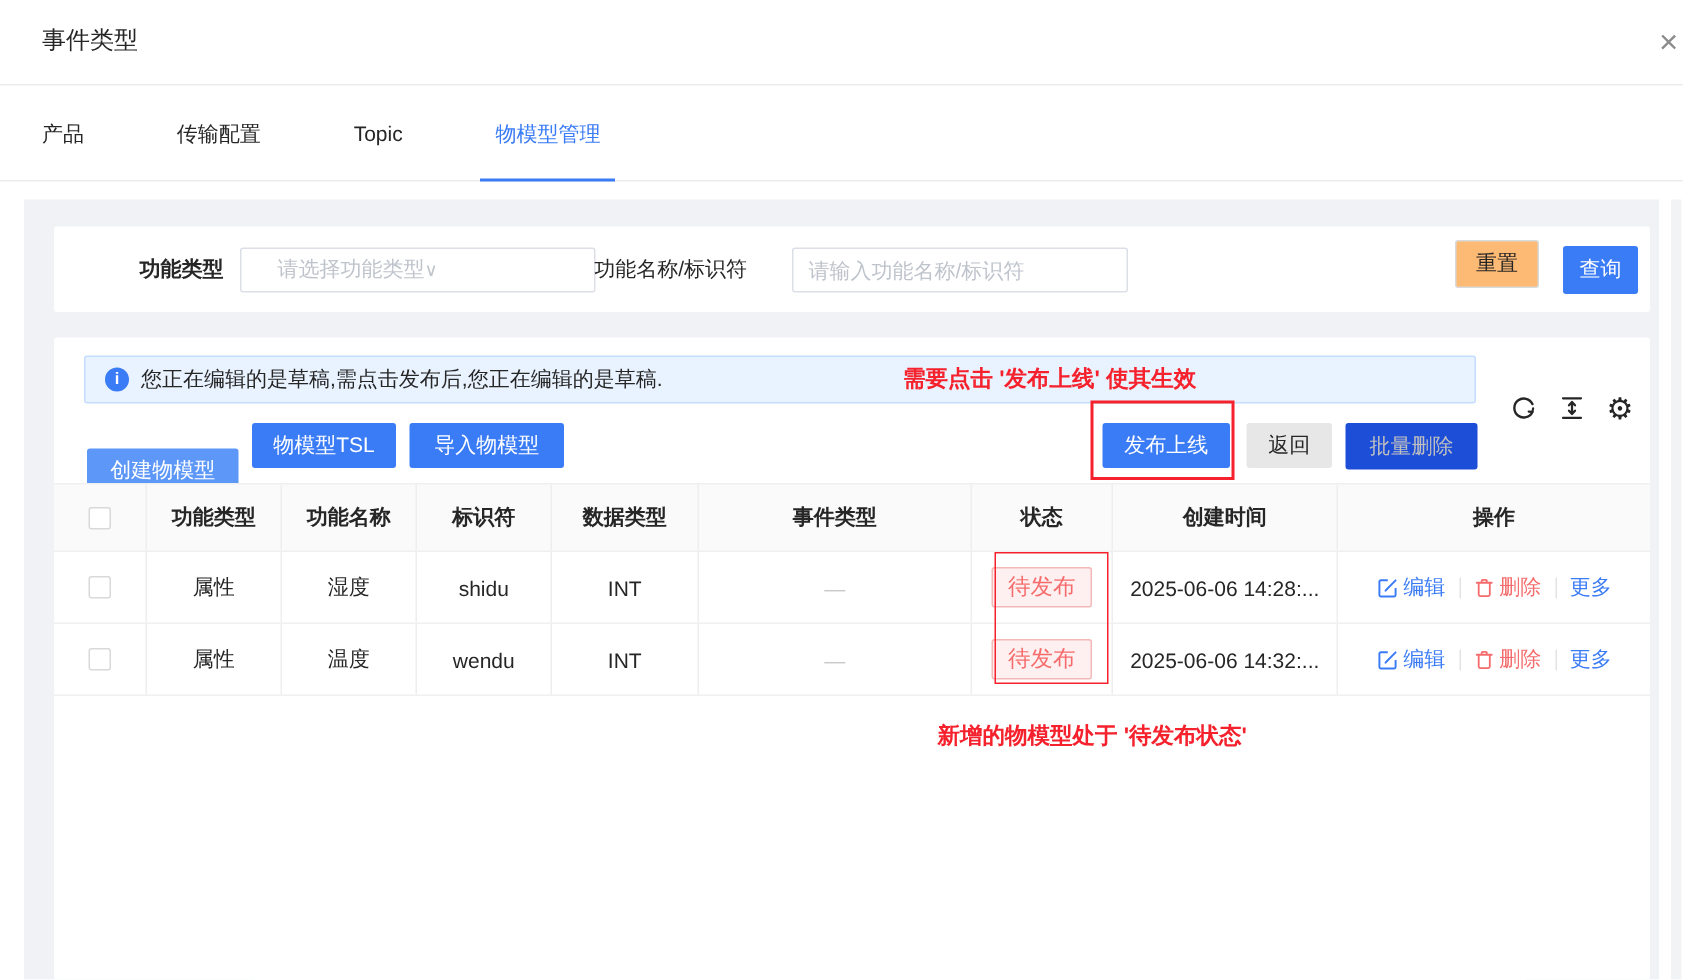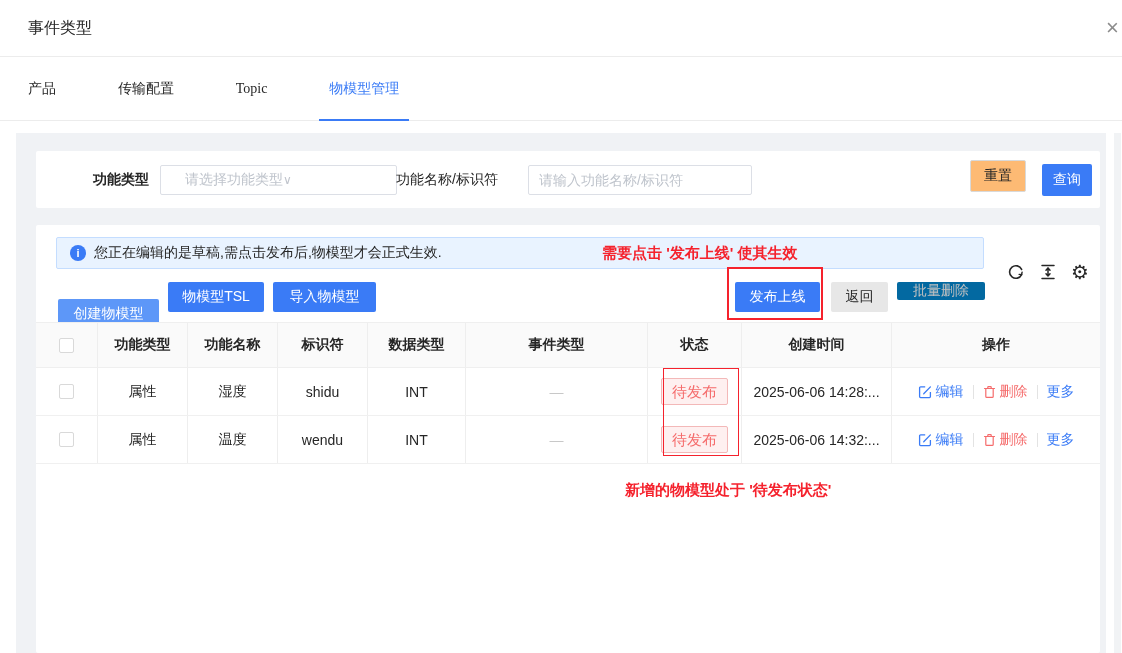--- a/index.html
+++ b/index.html
@@ -8,21 +8,21 @@
     position:relative; background:#fff; overflow:hidden;
     font-family:"Liberation Sans","DejaVu Sans",sans-serif;
     color:#262626; font-size:14px;
   }
   
   .hdr { position:absolute; left:0; top:0; width:1122px; height:57px; background:#fff; border-bottom:1px solid #ececec; }
   .hdr-title { position:absolute; left:28px; top:0; line-height:56px; font-size:16px; font-weight:500; color:#262626; }
   .hdr-close { position:absolute; left:1106px; top:15px; font-size:22px; color:#8c8c8c; cursor:pointer; line-height:26px; }
   
   .tabbar { position:absolute; left:0; top:58px; width:1122px; height:63px; background:#fff; border-bottom:1px solid #ececec; }
-  .tab { position:relative; display:inline-block; height:63px; line-height:62px; font-size:14px; color:#262626; padding:0 10px; margin-right:38px; cursor:pointer;font-family:Liberation Serif, serif; }
+  .tab { position:relative; display:inline-block; height:63px; line-height:62px; font-size:14px; color:#262626; padding:0 10px; margin-right:38px; cursor:pointer; }
   .tab:first-child { margin-left:18px; }
   .tab.active { color:#3a7bf6; font-weight:500; border-bottom:2px solid #3a7bf6; }
   
   .content-bg { position:absolute; left:16px; top:133px; width:1090px; height:520px; background:#f0f2f5; }
   .scroll-strip { position:absolute; left:1114px; top:133px; width:7px; height:520px; background:#f1f3f5; }
   
   .card-filter { position:absolute; left:36px; top:151px; width:1064px; height:57px; background:#fff; border-radius:2px; }
   .f-label1 { position:absolute; left:50px; width:63px; top:0; line-height:57px; font-weight:600; text-align:right; }
   .f-select { position:absolute; left:124px; top:14px; width:237px; height:30px; border:1px solid #dcdfe6; border-radius:2px; background:#fff; display:flex; align-items:center; padding:0 24px; cursor:pointer; }
   .f-select .ph { color:#bfc4cc; }
@@ -39,21 +39,21 @@
   .info-icon { width:16px; height:16px; border-radius:50%; background:#3a7bf6; color:#fff; font-size:11px; font-weight:700; display:flex; align-items:center; justify-content:center; margin-right:8px; flex:none; }
   .banner-annotation { position:absolute; left:545px; top:0; height:30px; line-height:30px; color:#f5222d; font-size:15px; font-weight:600; white-space:nowrap; }
   .icon-group { position:absolute; left:970px; top:36px; display:flex; gap:12px; align-items:center; }
   .tool-icon { width:20px; height:22px; display:flex; align-items:center; justify-content:center; cursor:pointer; color:#262626; }
   .gear-glyph { font-size:20px; line-height:22px; font-family:"DejaVu Sans",sans-serif; }
   .btn-create  { position:absolute; left:22px;  top:57px; width:101px; height:30px; background:#5d97f8; color:#fff;margin-top:17px; }
   .btn-tsl     { position:absolute; left:132px; top:57px; width:96px;  height:30px; background:#3a7bf6; color:#fff; }
   .btn-import  { position:absolute; left:237px; top:57px; width:103px; height:30px; background:#3a7bf6; color:#fff; }
   .btn-publish { position:absolute; left:699px; top:57px; width:85px;  height:30px; background:#3a7bf6; color:#fff; }
   .btn-back    { position:absolute; left:795px; top:57px; width:57px;  height:30px; background:#e7e7e7; color:#262626; }
-  .btn-batch   { position:absolute; left:861px; top:57px; width:88px;  height:18px; background:#0369a1; color:#c0c0c0; cursor:not-allowed; }
+  .btn-batch   { position:absolute; left:861px; top:57px; width:88px;  height:31px; background:#1d4ed8; color:#c0c0c0; cursor:not-allowed; }
   .publish-outline { position:absolute; left:691px; top:42px; width:96px; height:53px; border:2px solid #f5222d; pointer-events:none; }
   .status-outline  { position:absolute; left:627px; top:143px; width:76px; height:88px; border:1px solid #f5222d; pointer-events:none; }
   
   .table { position:absolute; left:0; top:97px; width:1064px; }
   .thead { display:flex; height:46px; background:#fafafa; border-top:1px solid #efefef; border-bottom:1px solid #efefef; }
   .trow  { display:flex; height:48px; background:#fff; border-bottom:1px solid #f0f0f0; }
   .cell { display:flex; align-items:center; justify-content:center; border-right:1px solid #eeeeee; font-size:14px; }
   .thead .cell { font-weight:600; color:#262626; }
   .c0{width:62px}.c1{width:90px}.c2{width:90px}.c3{width:90px}.c4{width:98px}.c5{width:182px}.c6{width:94px}.c7{width:150px}.c8{width:208px;border-right:none}
   .cbx { width:15px; height:15px; border:1px solid #d9d9d9; border-radius:2px; background:#fff; cursor:pointer; }
@@ -93,21 +93,21 @@
   <div class="f-label2">功能名称/标识符</div>
   <input class="f-input" type="text" placeholder="请输入功能名称/标识符" style="">
   <button class="btn btn-reset">重置</button>
   <button class="btn btn-search">查询</button>
 </div>
 
 <div class="card-main">
 
   <div class="banner">
     <span class="info-icon">i</span>
-    <span>您正在编辑的是草稿,需点击发布后,物模型才会正式生效.</span>
+    <span>您正在编辑的是草稿,需点击发布后,您正在编辑的是草稿.</span>
     <span class="banner-annotation">需要点击 '发布上线' 使其生效</span>
   </div>
 
   <div class="icon-group">
     <span class="tool-icon">
       <svg width="20" height="20" viewBox="0 0 20 20" fill="none">
         <path d="M15.6 12.6 A6.3 6.3 0 1 1 15.6 7.4" stroke="#262626" stroke-width="1.6" stroke-linecap="round"></path>
         <path d="M15.6 12.6 l-2.5 -0.2 M15.6 12.6 l0.5 -2.4" stroke="#262626" stroke-width="1.4" stroke-linecap="round"></path>
       </svg>
     </span>

